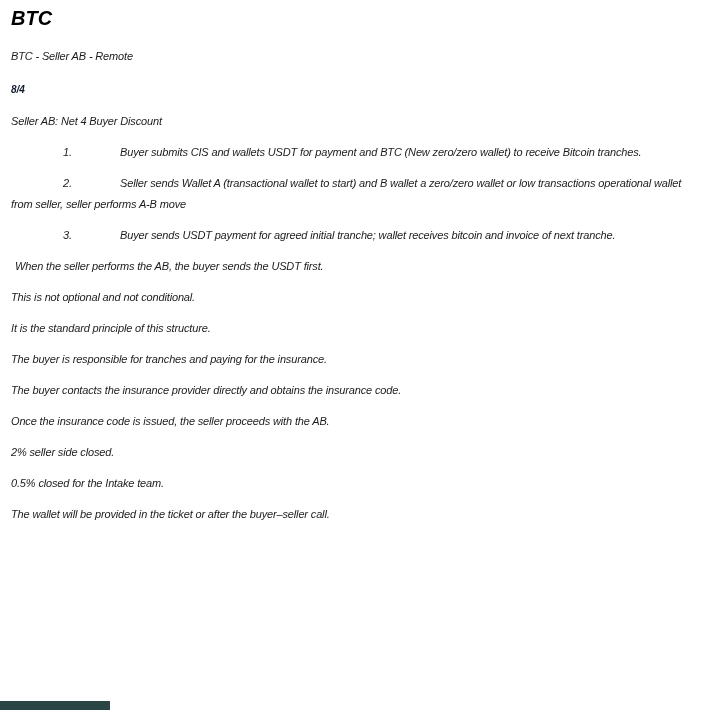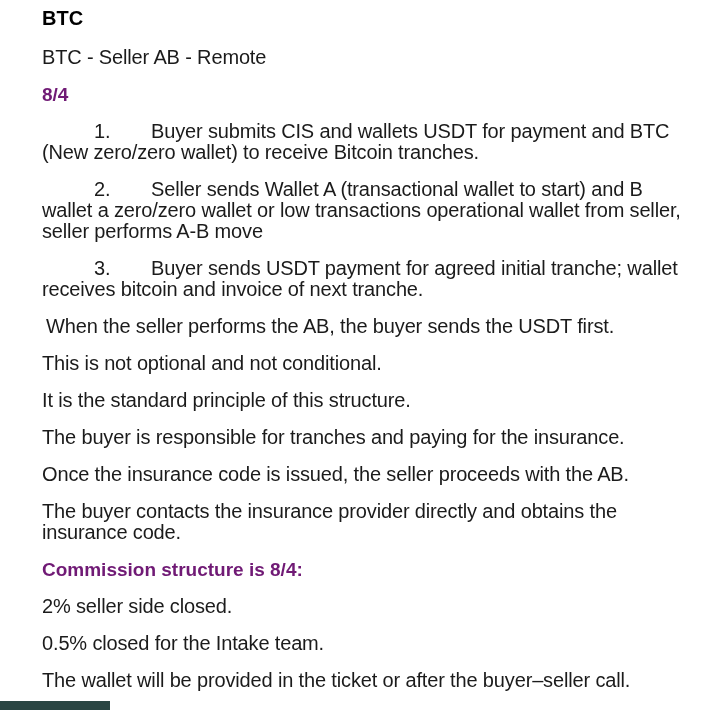--- a/index.html
+++ b/index.html
@@ -4,73 +4,73 @@
 <style>
   html, body { margin:0; padding:0; }
   body {
     width:713px; height:710px;
     background:#ffffff;
     font-family:"Liberation Sans","DejaVu Sans",sans-serif;
     color:#1b1b1b;
     position:relative;
     overflow:hidden;
   }
-  .page { padding:6px 16px 0 42px; }
+  .page { padding:6px 16px 0 11px;font-style:italic; }
   h1 {
     font-size:20px; font-weight:700; color:#000;
     margin:0 0 15px 0; line-height:25px;
   }
   h2 {
-    font-size:19px; font-weight:700; color:#701a75;
+    font-size:10px; font-weight:700; color:#0f172a;
     margin:11.5px 0; line-height:21px;
   }
   p {
-    font-size:20px; letter-spacing:-0.15px;
-    margin:16px 0; line-height:21px;
+    font-size:11px; letter-spacing:-0.15px;
+    margin:10px 0; line-height:21px;
   }
   .li { text-indent:52px; }
   .li .num { display:inline-block; width:57px; text-indent:0; }
   .lead-space { padding-left:4px; }
   .bottom-bar {
     position:absolute; left:0; bottom:0;
     width:110px; height:9px;
   }
 </style>
 </head>
 <body>
 
 <div class="page">
 
   <h1>BTC</h1>
 
   <p>BTC - Seller AB - Remote</p>
 
   <h2>8/4</h2>
 
+  <p>Seller AB: Net 4 Buyer Discount</p>
 
   <p class="li"><span class="num">1.</span><span>Buyer submits CIS and wallets USDT for payment and BTC (New zero/zero wallet) to receive Bitcoin tranches.</span></p>
 
   <p class="li"><span class="num">2.</span><span>Seller sends Wallet A (transactional wallet to start) and B wallet a zero/zero wallet or low transactions operational wallet from seller, seller performs A-B move</span></p>
 
   <p class="li"><span class="num">3.</span><span>Buyer sends USDT payment for agreed initial tranche; wallet receives bitcoin and invoice of next tranche.</span></p>
 
 
   <p class="lead-space">When the seller performs the AB, the buyer sends the USDT first.</p>
 
   <p>This is not optional and not conditional.</p>
 
   <p>It is the standard principle of this structure.</p>
 
   <p>The buyer is responsible for tranches and paying for the insurance.</p>
 
+  <p>The buyer contacts the insurance provider directly and obtains the insurance code.</p>
+
   <p>Once the insurance code is issued, the seller proceeds with the AB.</p>
 
-  <p>The buyer contacts the insurance provider directly and obtains the insurance code.</p>
-
-  <h2>Commission structure is 8/4:</h2>
 
   <p>2% seller side closed.</p>
 
 
   <p>0.5% closed for the Intake team.</p>
 
   <p>The wallet will be provided in the ticket or after the buyer–seller call.</p>
 
 </div>
 

